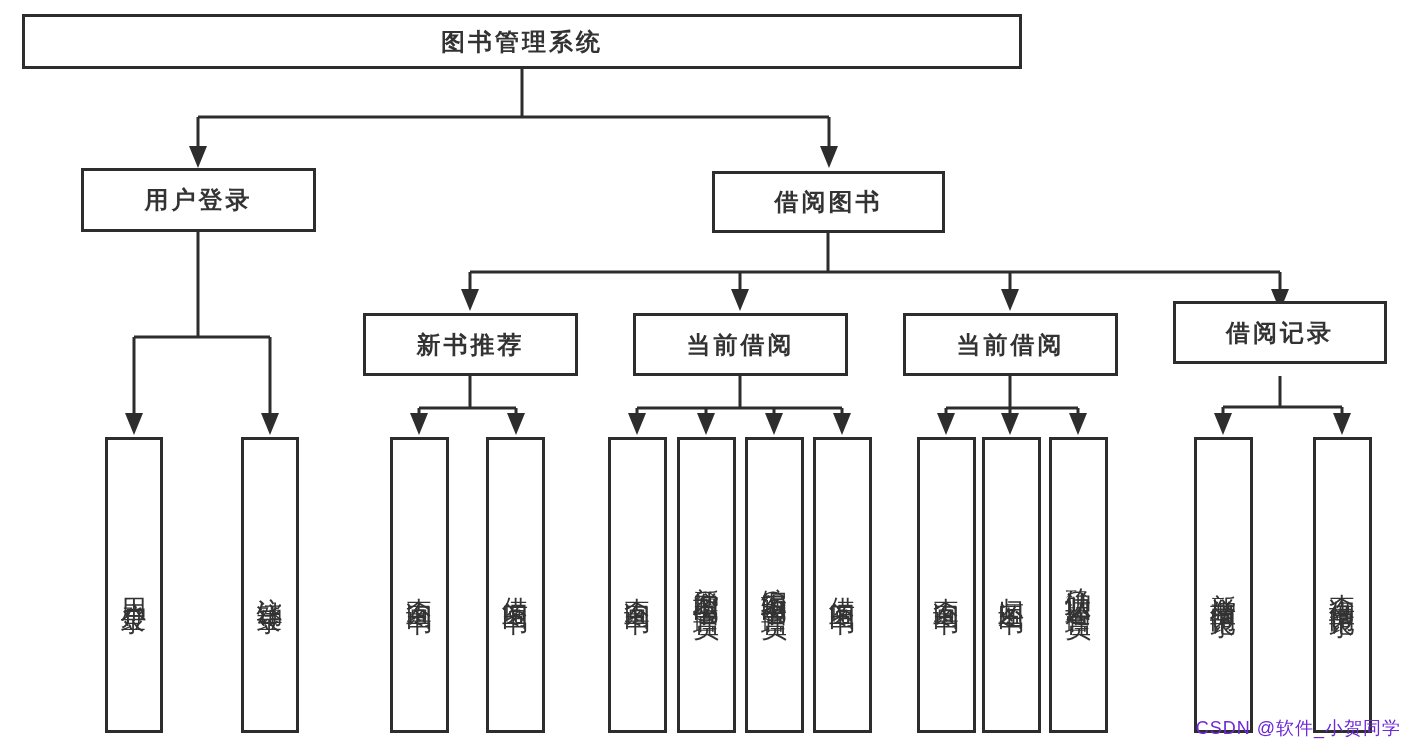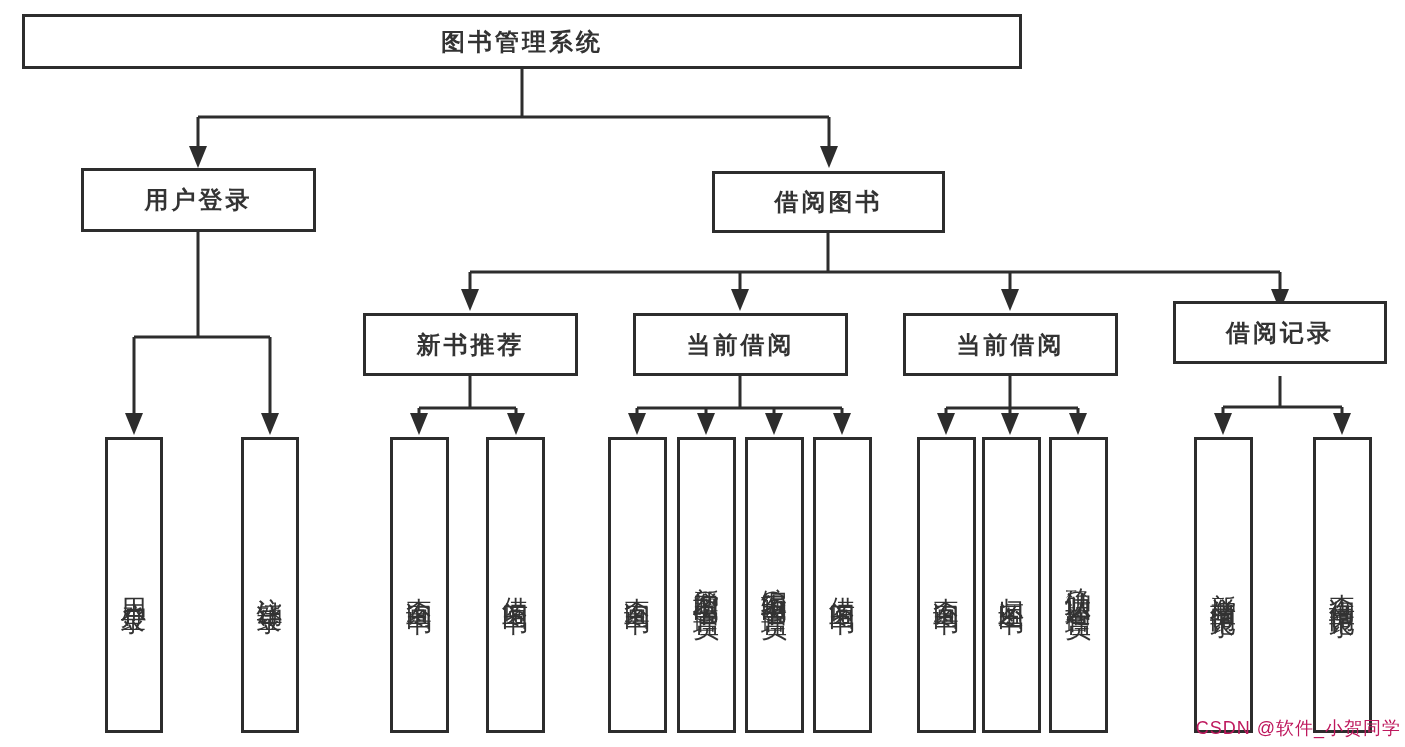--- a/index.html
+++ b/index.html
@@ -31,21 +31,21 @@
     font-size:26px;
     letter-spacing:4px;
     line-height:1;
     white-space:nowrap;
   }
   .watermark{
     position:absolute;
     top:716px;right:4px;
     font-size:18px;
     letter-spacing:1px;
-    color:#be185d;
+    color:#6d28d9;
     z-index:5;
     white-space:nowrap;
   }
 </style>
 </head>
 <body>
 
 <div class="canvas">
 
   <svg class="wires" viewBox="0 0 1405 747" xmlns="http://www.w3.org/2000/svg" aria-hidden="true">

